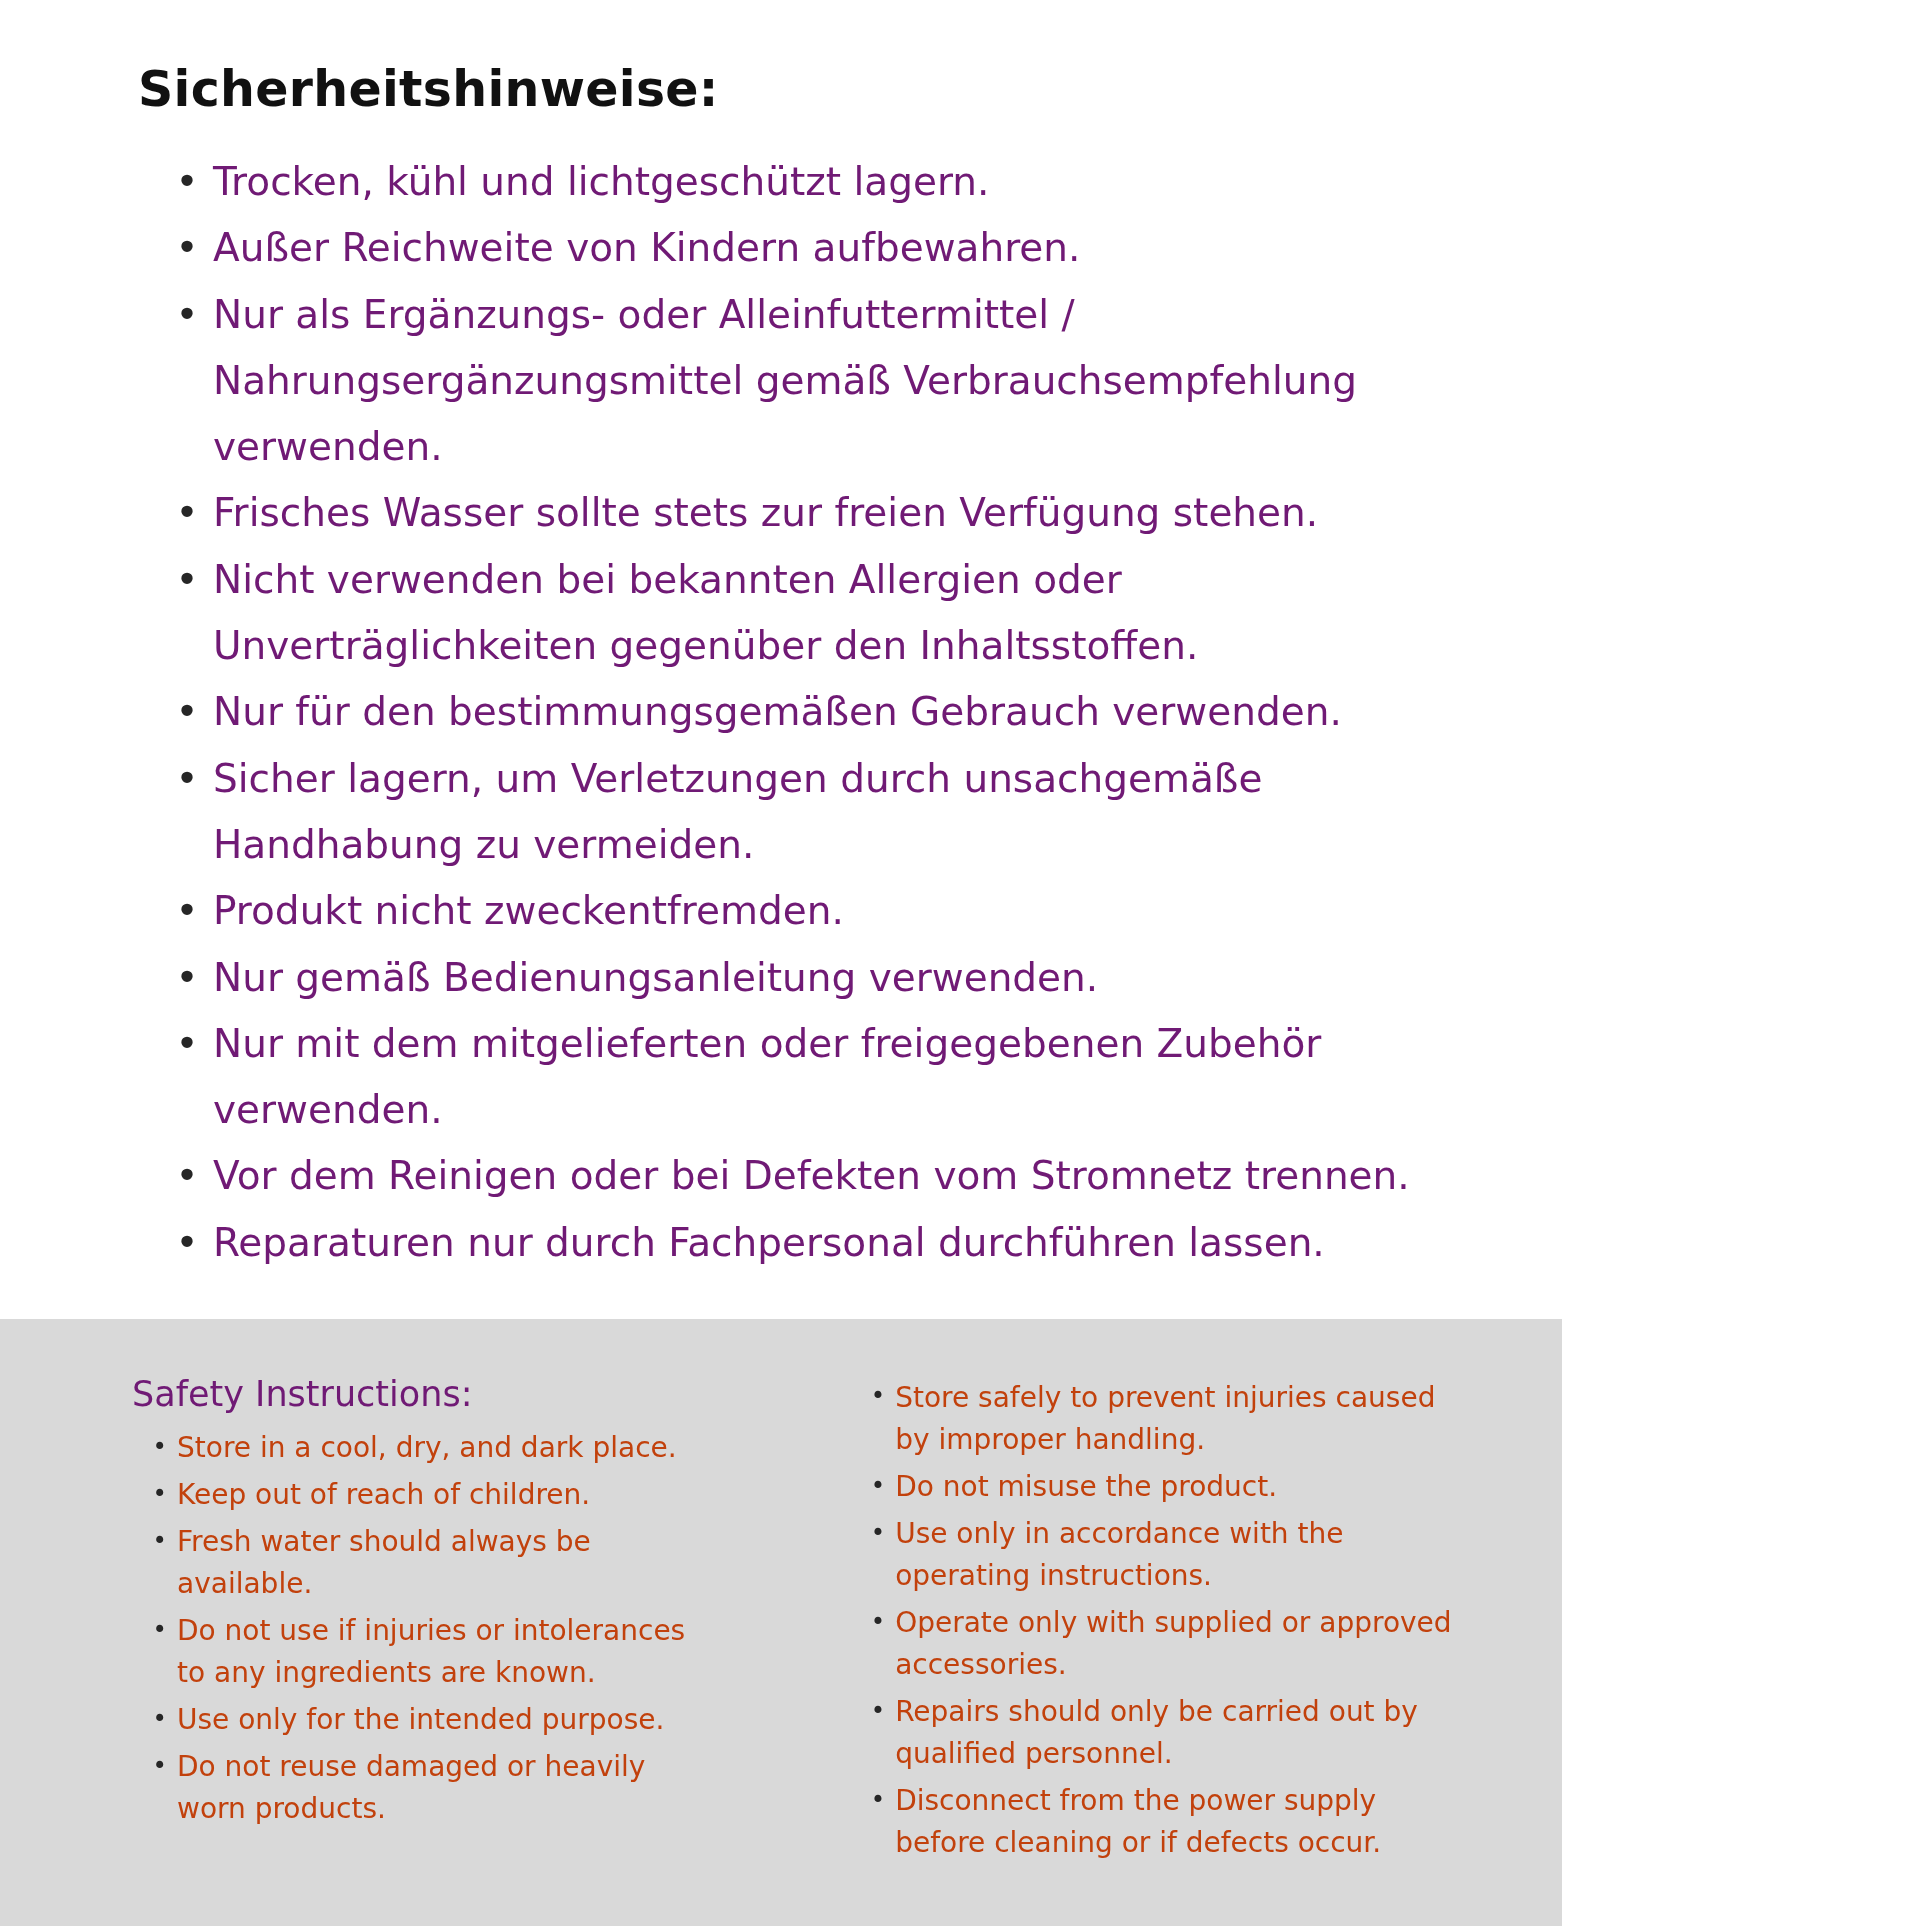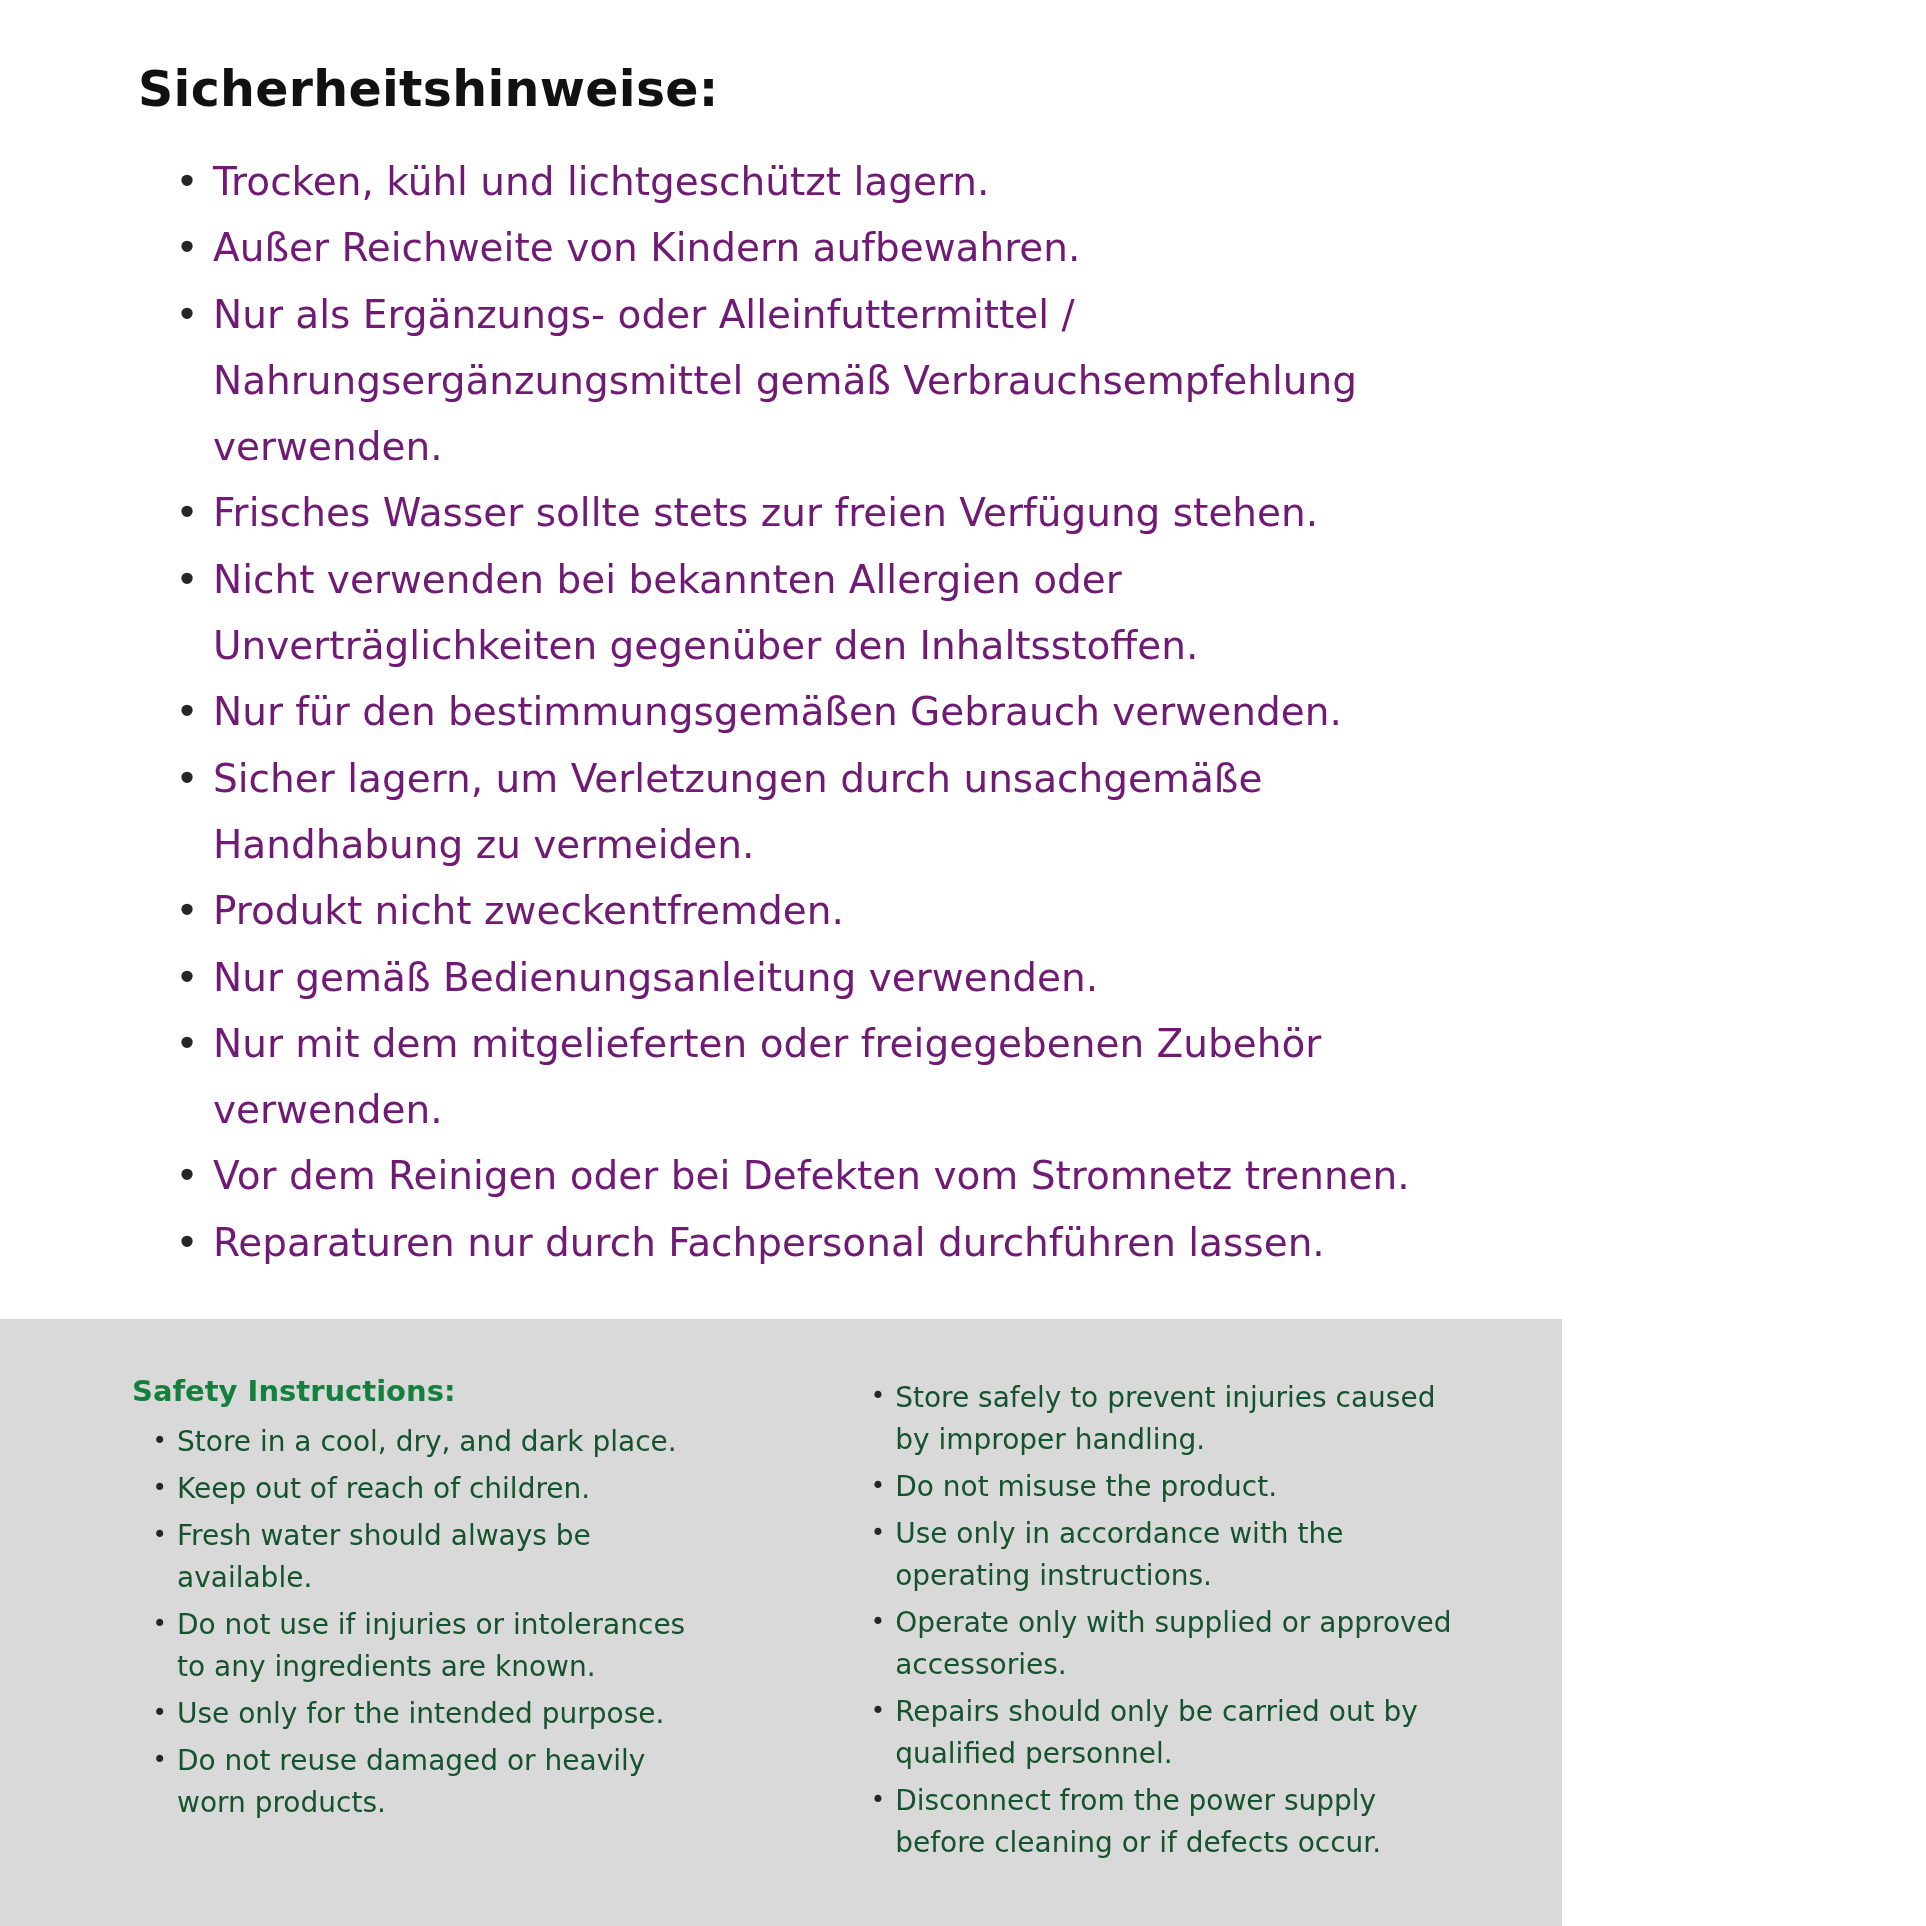--- a/index.html
+++ b/index.html
@@ -57,32 +57,32 @@
     background: #d9d9d9;
     padding: 55px 96px 0 132px;
     display: flex;
     flex-direction: row;
     align-items: flex-start;
     gap: 148px;
   }
   .english-col-left { width: 761px; }
   .english-col-right { width: 822px; padding-top: 2.6px; }
   .english-title {
-    font-size: 29px;
-    font-weight: bold;
-    color: #15803d;
+    font-size: 35px;
+    font-weight: normal;
+    color: #701a75;
     margin: 0 0 13px 0;
   }
   .english-list {
     list-style: none;
     margin: 0 0 0 18px;
     padding: 0;
     font-size: 28px;
     line-height: 1.5;
-    color: #14532d;
+    color: #c2410c;
   }
   .english-list li {
     position: relative;
     padding-left: 27px;
     margin-bottom: 5.1px;
   }
   .english-list li::before {
     content: "\2022";
     position: absolute;
     left: 2.6px;

